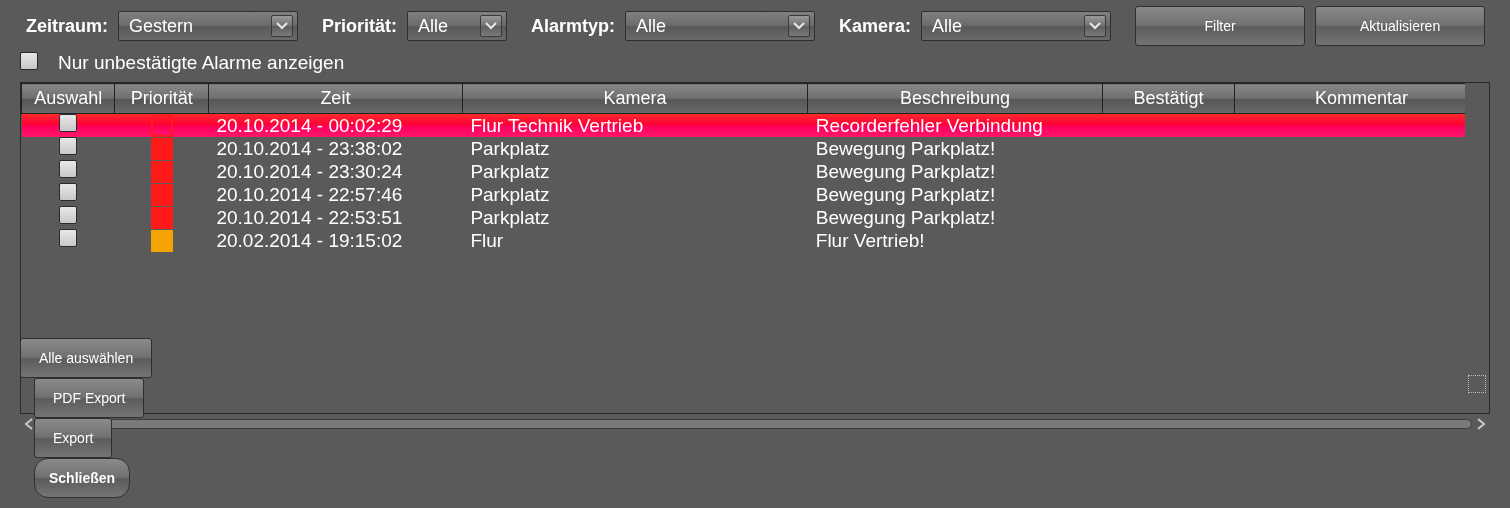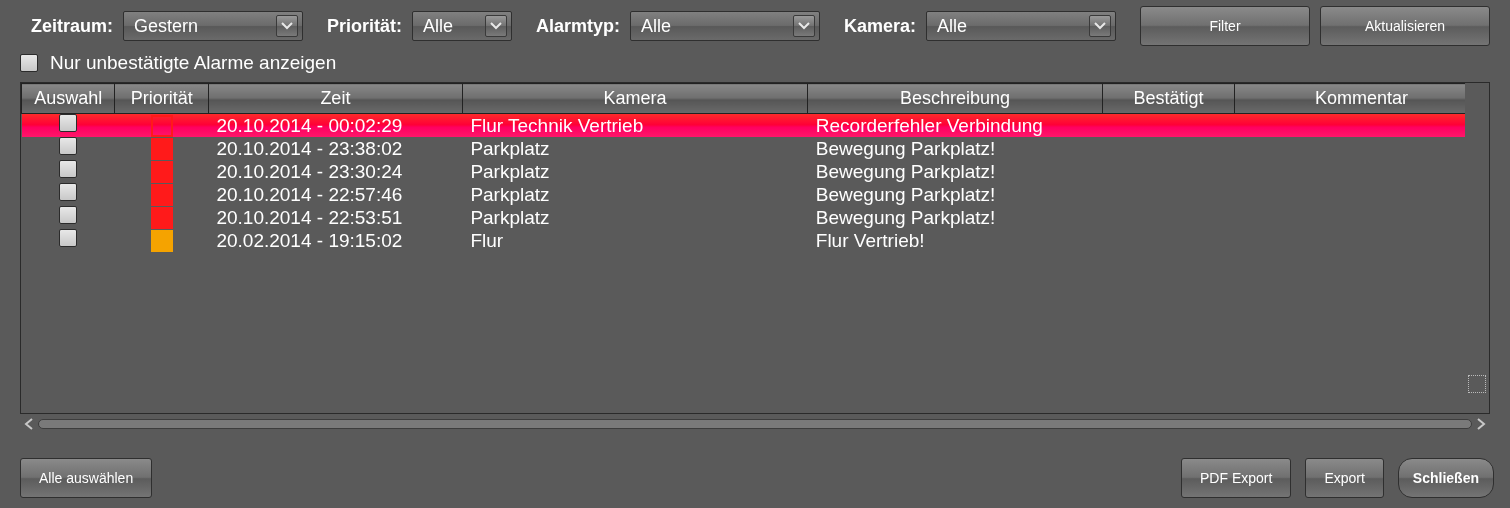--- a/index.html
+++ b/index.html
@@ -14,21 +14,20 @@
     overflow: hidden;
     position: relative;
   }
 
   
   .filter-bar {
     display: flex;
     align-items: center;
     gap: 10px;
     padding: 6px 20px 4px 26px;
-    justify-content: flex-end;
   }
   .flabel { font-weight: 600; color: #fff; white-space: nowrap; }
 
   .select {
     display: inline-flex;
     align-items: center;
     justify-content: space-between;
     height: 30px;
     padding: 0 4px 0 10px;
     background: linear-gradient(#808080, #6b6b6b 48%, #595959 52%, #6a6a6a);
@@ -55,21 +54,21 @@
     border: 1px solid #2f2f2f;
     border-radius: 3px;
     color: #fff;
     font-size: 14px;
     display: inline-flex; align-items: center; justify-content: center;
     cursor: pointer; white-space: nowrap;
   }
 
   
   .check-row {
-    display: flex; align-items: center; gap: 12px;
+    display: flex; align-items: flex-start; gap: 20px;
     padding: 2px 16px 8px 20px;
   }
   .chk {
     width: 18px; height: 18px;
     background: linear-gradient(#e8e8e8, #c8c8c8);
     border: 1px solid #2b2b2b;
     border-radius: 2px;
     display: inline-block;
     flex: 0 0 18px;
   }
@@ -167,21 +166,21 @@
     background: #7a7a7a;
     border: 1px solid #3d3d3d;
     border-radius: 5px;
   }
 
   
   .footer {
     position: absolute;
     left: 0; right: 0; bottom: 0;
     padding: 10px 16px 10px 20px;
-    display: flex; align-items: flex-start;
+    display: flex; align-items: flex-start; flex-direction: column;
   }
   .footer .spacer { flex: 1; }
   .footer .btn { margin-left: 14px; }
   .footer .btn:first-child { margin-left: 0; }
   .footer .btn.close {
     font-weight: 700;
     padding: 0 14px;
     border-radius: 14px;
   }
 </style>

